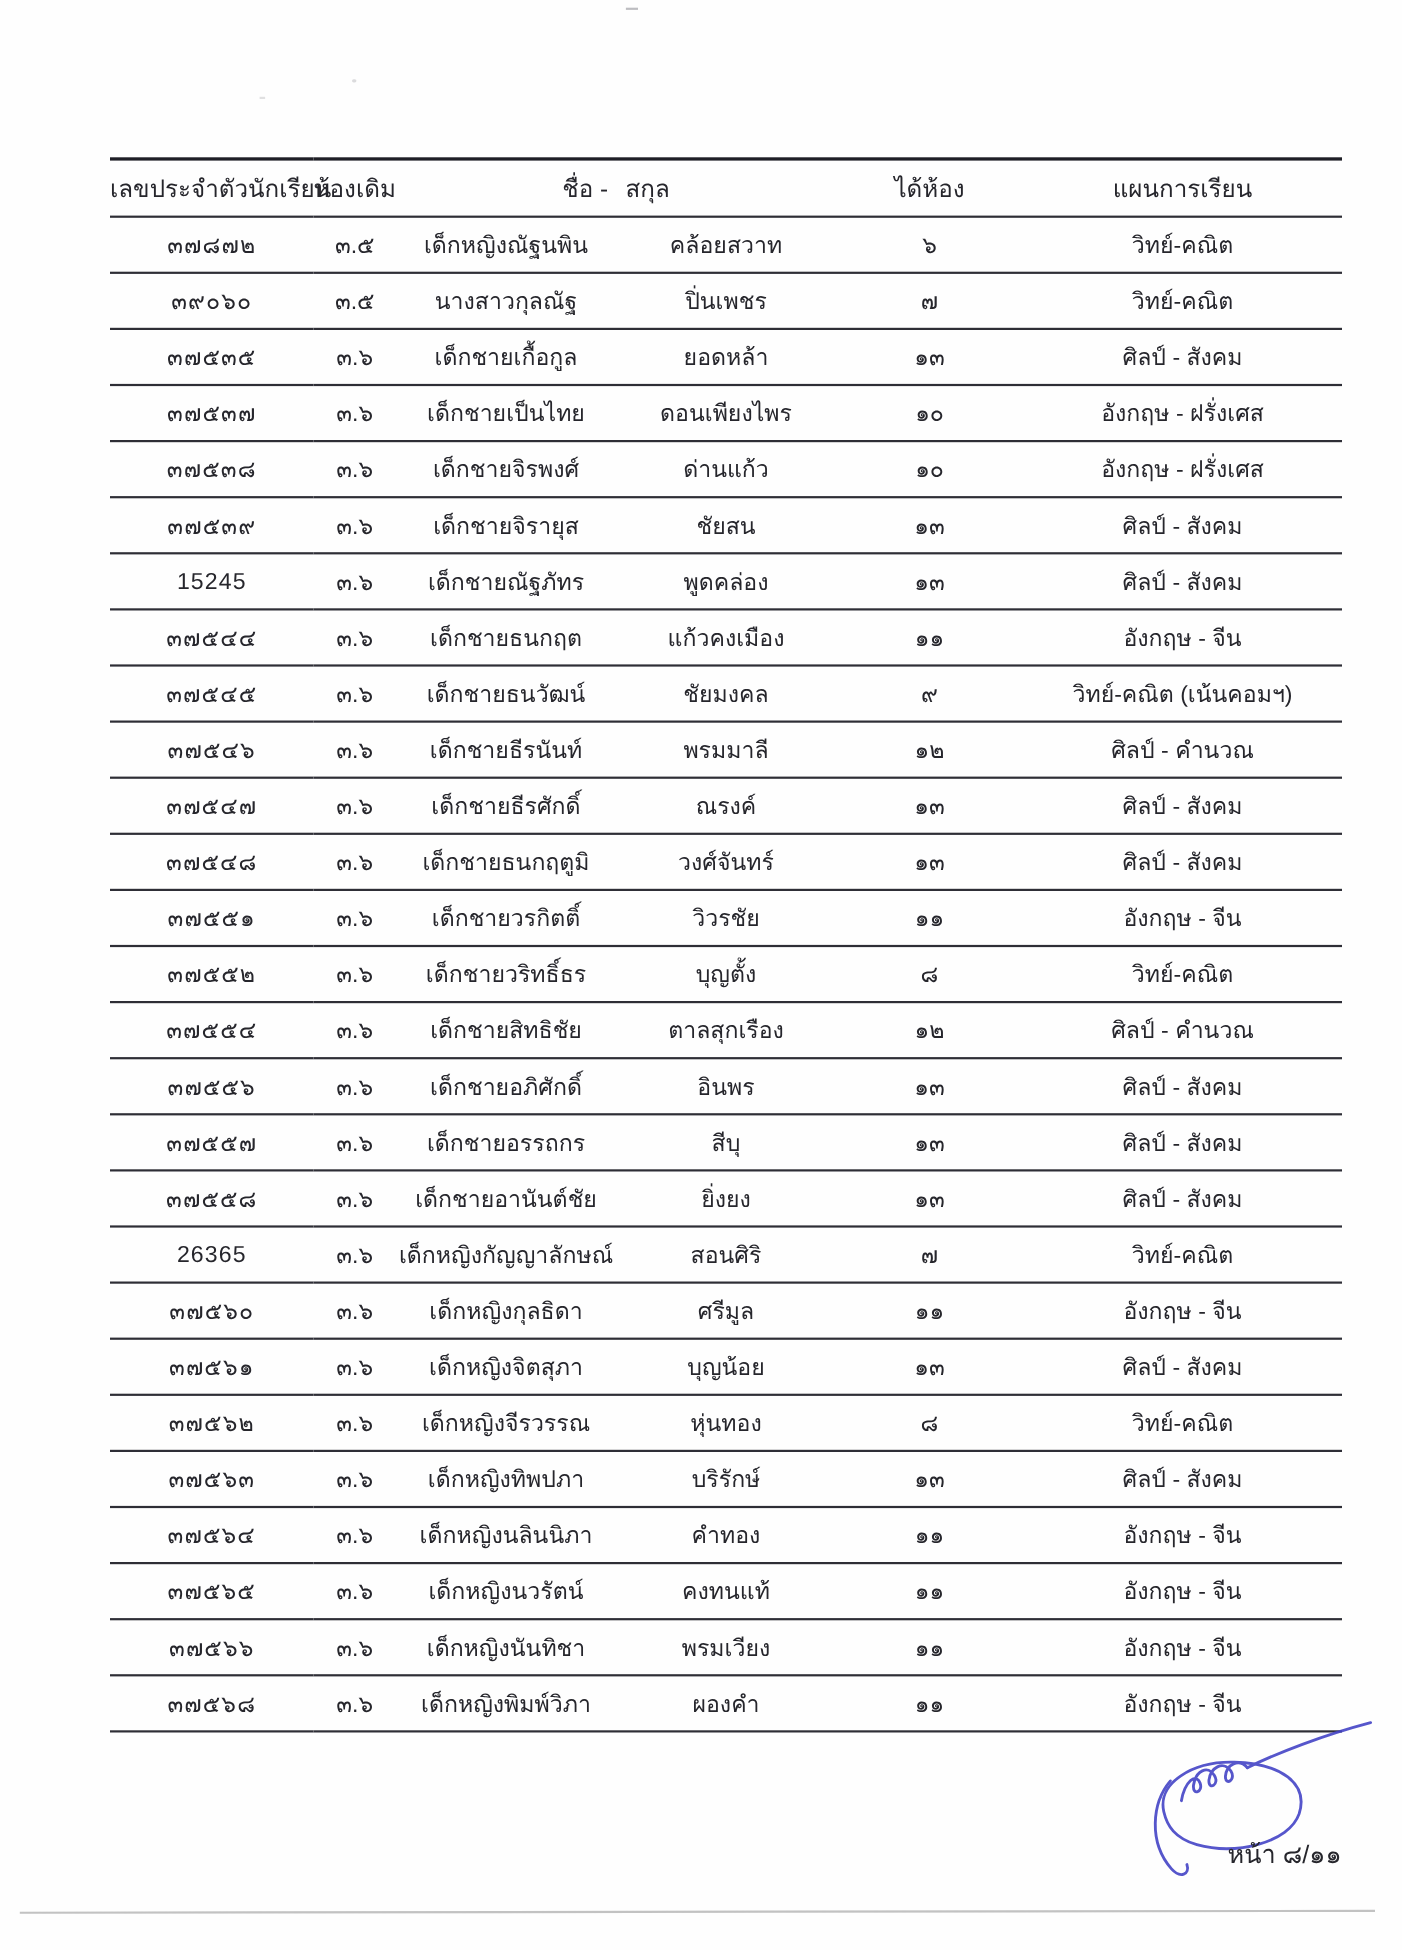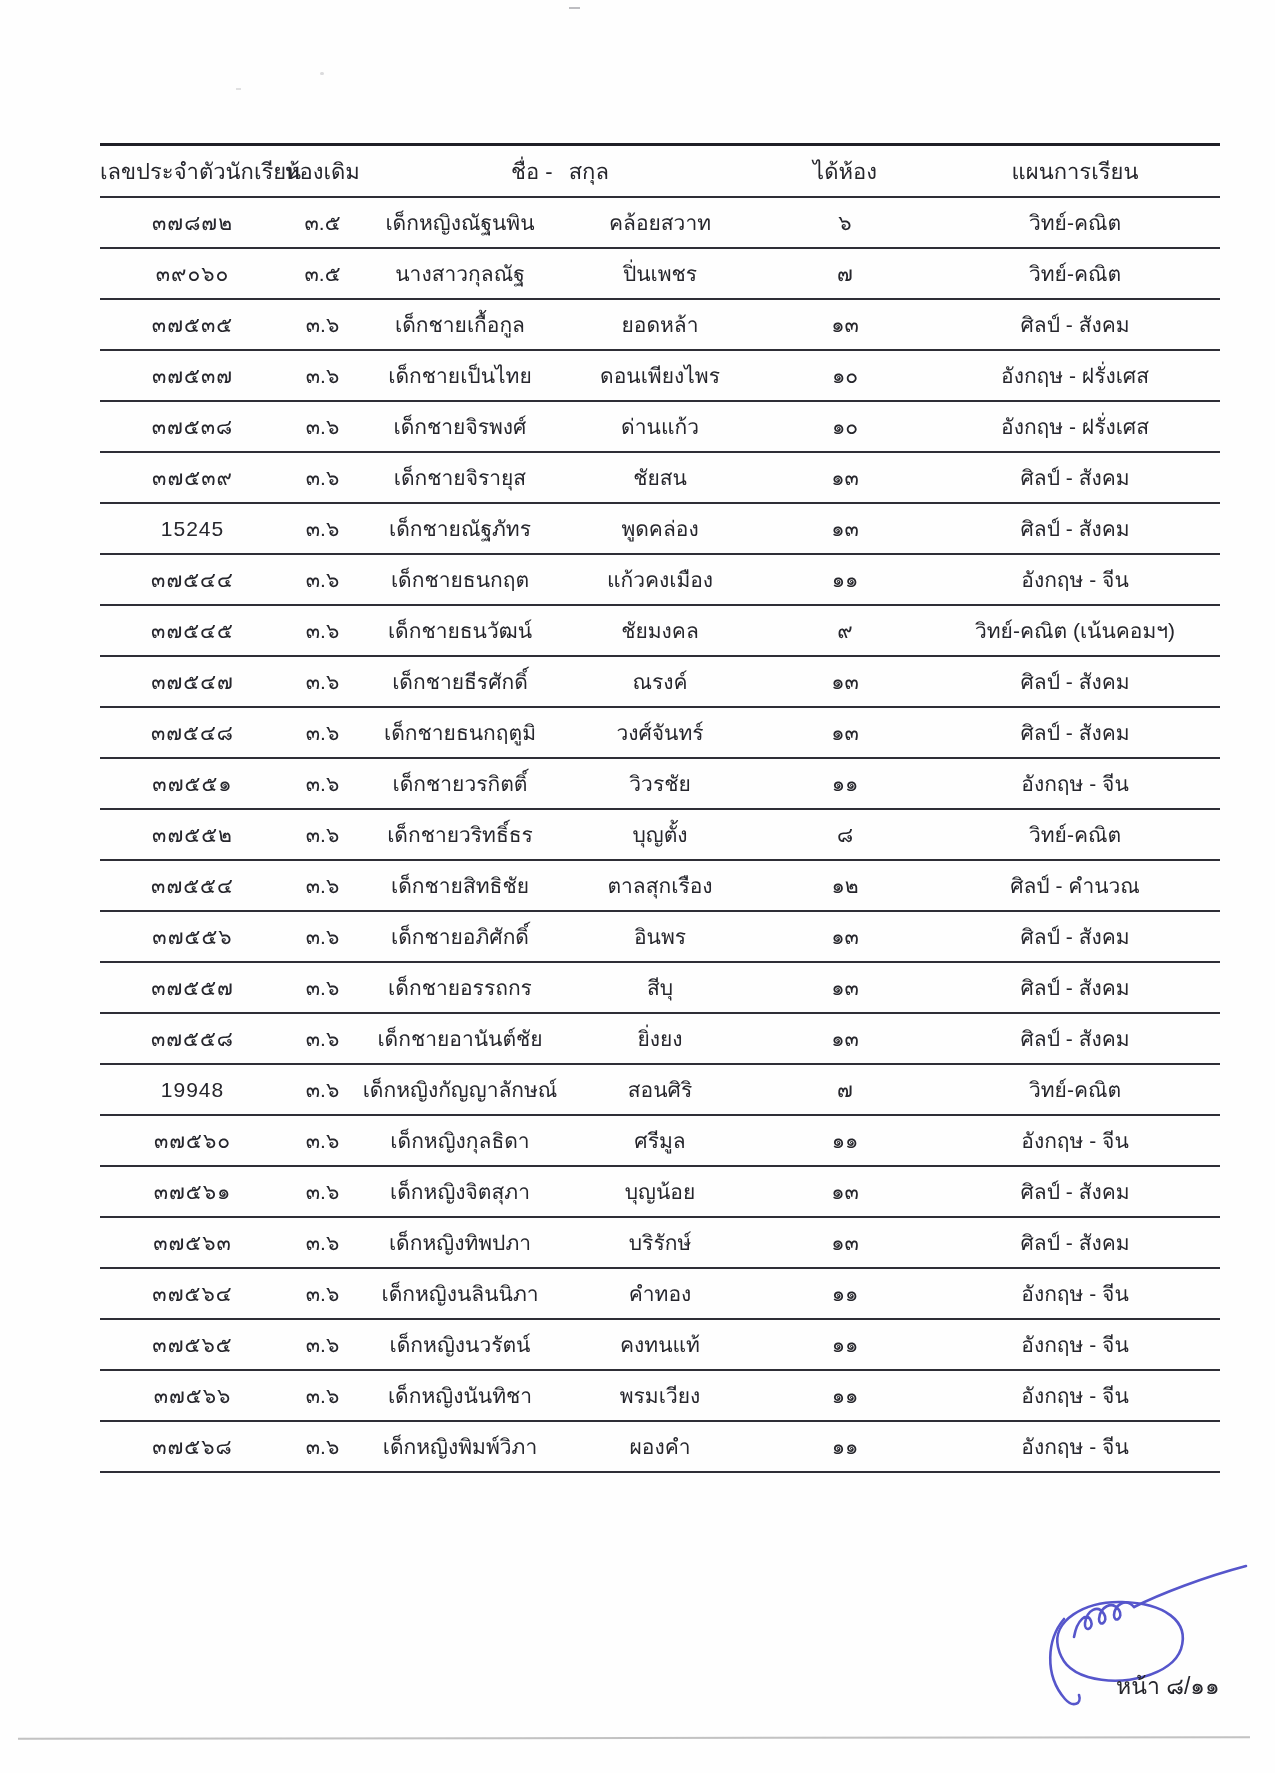--- a/index.html
+++ b/index.html
@@ -157,20 +157,28 @@
     </tr>
         <tr>
       <td class="c-id">๓๗๕๔๕</td>
       <td class="c-room">๓.๖</td>
       <td class="tleft">เด็กชายธนวัฒน์</td>
       <td class="tleft">ชัยมงคล</td>
       <td class="c-got">๙</td>
       <td class="c-plan">วิทย์-คณิต (เน้นคอมฯ)</td>
     </tr>
         <tr>
+      <td class="c-id">๓๗๕๔๖</td>
+      <td class="c-room">๓.๖</td>
+      <td class="tleft">เด็กชายธีรนันท์</td>
+      <td class="tleft">พรมมาลี</td>
+      <td class="c-got">๑๒</td>
+      <td class="c-plan">ศิลป์ - คำนวณ</td>
+    </tr>
+        <tr>
       <td class="c-id">๓๗๕๔๗</td>
       <td class="c-room">๓.๖</td>
       <td class="tleft">เด็กชายธีรศักดิ์</td>
       <td class="tleft">ณรงค์</td>
       <td class="c-got">๑๓</td>
       <td class="c-plan">ศิลป์ - สังคม</td>
     </tr>
         <tr>
       <td class="c-id">๓๗๕๔๘</td>
       <td class="c-room">๓.๖</td>
@@ -221,21 +229,21 @@
     </tr>
         <tr>
       <td class="c-id">๓๗๕๕๘</td>
       <td class="c-room">๓.๖</td>
       <td class="tleft">เด็กชายอานันต์ชัย</td>
       <td class="tleft">ยิ่งยง</td>
       <td class="c-got">๑๓</td>
       <td class="c-plan">ศิลป์ - สังคม</td>
     </tr>
         <tr>
-      <td class="c-id">19948</td>
+      <td class="c-id">26365</td>
       <td class="c-room">๓.๖</td>
       <td class="tleft">เด็กหญิงกัญญาลักษณ์</td>
       <td class="tleft">สอนศิริ</td>
       <td class="c-got">๗</td>
       <td class="c-plan">วิทย์-คณิต</td>
     </tr>
         <tr>
       <td class="c-id">๓๗๕๖๐</td>
       <td class="c-room">๓.๖</td>
       <td class="tleft">เด็กหญิงกุลธิดา</td>
@@ -243,20 +251,28 @@
       <td class="c-got">๑๑</td>
       <td class="c-plan">อังกฤษ - จีน</td>
     </tr>
         <tr>
       <td class="c-id">๓๗๕๖๑</td>
       <td class="c-room">๓.๖</td>
       <td class="tleft">เด็กหญิงจิตสุภา</td>
       <td class="tleft">บุญน้อย</td>
       <td class="c-got">๑๓</td>
       <td class="c-plan">ศิลป์ - สังคม</td>
+    </tr>
+        <tr>
+      <td class="c-id">๓๗๕๖๒</td>
+      <td class="c-room">๓.๖</td>
+      <td class="tleft">เด็กหญิงจีรวรรณ</td>
+      <td class="tleft">หุ่นทอง</td>
+      <td class="c-got">๘</td>
+      <td class="c-plan">วิทย์-คณิต</td>
     </tr>
         <tr>
       <td class="c-id">๓๗๕๖๓</td>
       <td class="c-room">๓.๖</td>
       <td class="tleft">เด็กหญิงทิพปภา</td>
       <td class="tleft">บริรักษ์</td>
       <td class="c-got">๑๓</td>
       <td class="c-plan">ศิลป์ - สังคม</td>
     </tr>
         <tr>

